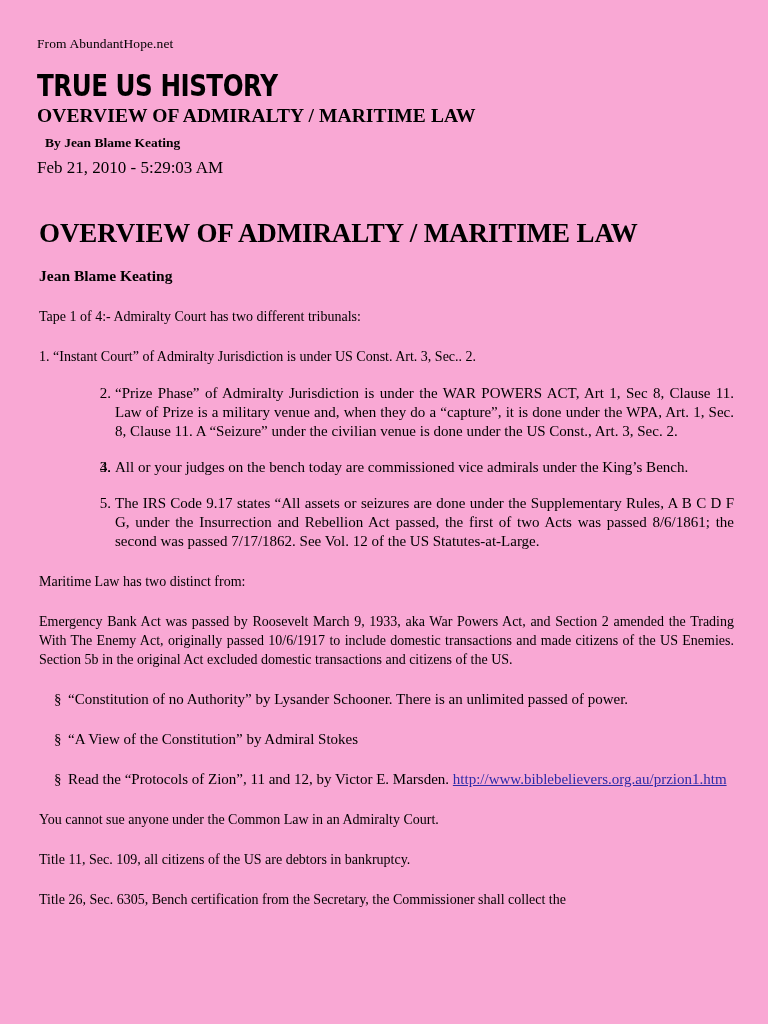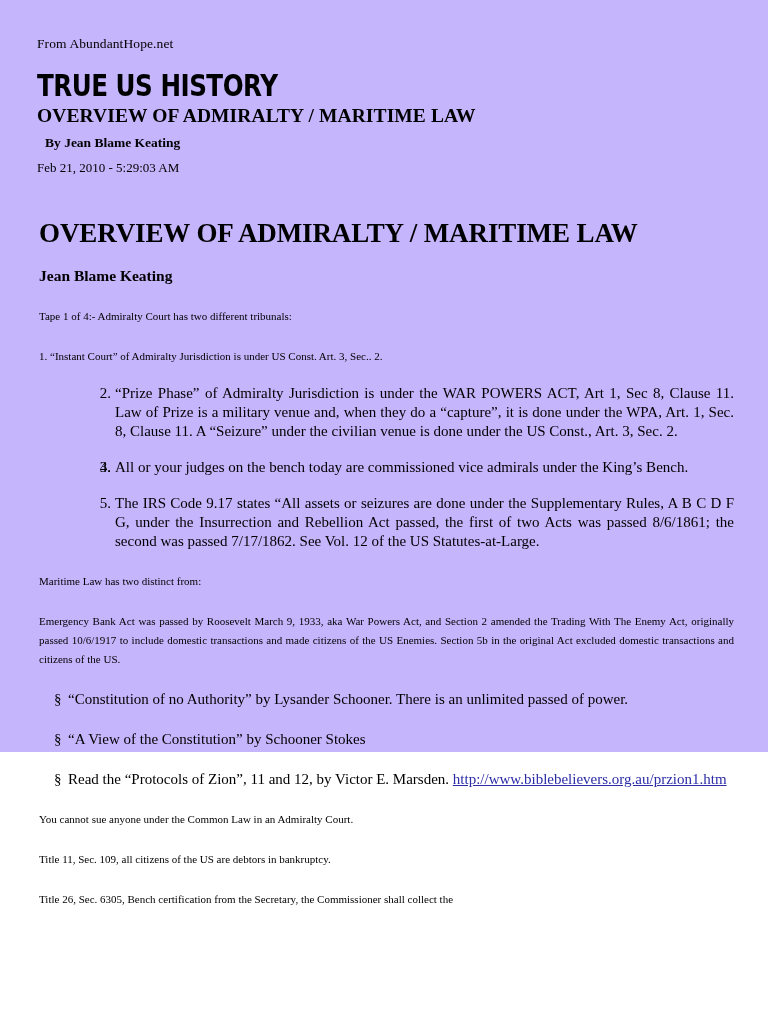--- a/index.html
+++ b/index.html
@@ -12,22 +12,22 @@
     height: 1024px;
     overflow: hidden;
     font-family: "Liberation Serif", "DejaVu Serif", serif;
     color: #000000;
     -webkit-font-smoothing: antialiased;
   }
 
   .page {
     position: relative;
     width: 768px;
-    height: 752px;
-    background: #c4b5fd;
+    height: 1024px;
+    background: #f9a8d4;
     box-sizing: border-box;
     padding: 36px 34px 0 37px;
   }
 
   
   .source-line {
     font-size: 13.5px;
     line-height: 16px;
     letter-spacing: 0.1px;
     margin: 0 0 18px 0;
@@ -54,21 +54,21 @@
     white-space: nowrap;
   }
 
   .byline {
     font-weight: 700;
     font-size: 13.5px;
     line-height: 16.5px;
     margin: 8px;
   }
   .dateline {
-    font-size: 13px;
+    font-size: 17px;
     line-height: 16.5px;
     margin: 0;
   }
 
   
   .article {
     margin-top: 40px;
   }
 
   .doc-title {
@@ -81,21 +81,21 @@
   }
 
   .author {
     font-weight: 700;
     font-size: 15.5px;
     line-height: 20px;
     margin: 16px 0 0 2px;
   }
 
   p.body {
-    font-size: 11px;
+    font-size: 14px;
     line-height: 19px;
     margin: 21px 0 0 2px;
     text-align: justify;
     max-width: 696px;
   }
   p.body.noj { text-align: left; }
 
   ol.numlist {
     list-style: none;
     margin: 18px 0 0 0;
@@ -192,21 +192,21 @@
 
     <p class="body">Emergency Bank Act was passed by Roosevelt March 9, 1933, aka War Powers Act, and Section 2 amended the Trading With The Enemy Act, originally passed 10/6/1917 to include domestic transactions and made citizens of the US Enemies. Section 5b in the original Act excluded domestic transactions and citizens of the US.</p>
 
     <ul class="seclist">
       <li>
         <span class="sect">§</span>
         <span>“Constitution of no Authority” by Lysander Schooner. There is an unlimited passed of power.</span>
       </li>
       <li>
         <span class="sect">§</span>
-        <span>“A View of the Constitution” by Schooner Stokes</span>
+        <span>“A View of the Constitution” by Admiral Stokes</span>
       </li>
       <li>
         <span class="sect">§</span><span>Read the “Protocols of Zion”, 11 and 12, by Victor E. Marsden. </span><a class="extlink" href="#">http://www.biblebelievers.org.au/przion1.htm</a>
       </li>
     </ul>
 
     <p class="body noj">You cannot sue anyone under the Common Law in an Admiralty Court.</p>
     <p class="body noj">Title 11, Sec. 109, all citizens of the US are debtors in bankruptcy.</p>
     <p class="body">Title 26, Sec. 6305, Bench certification from the Secretary, the Commissioner shall collect the</p>
 

